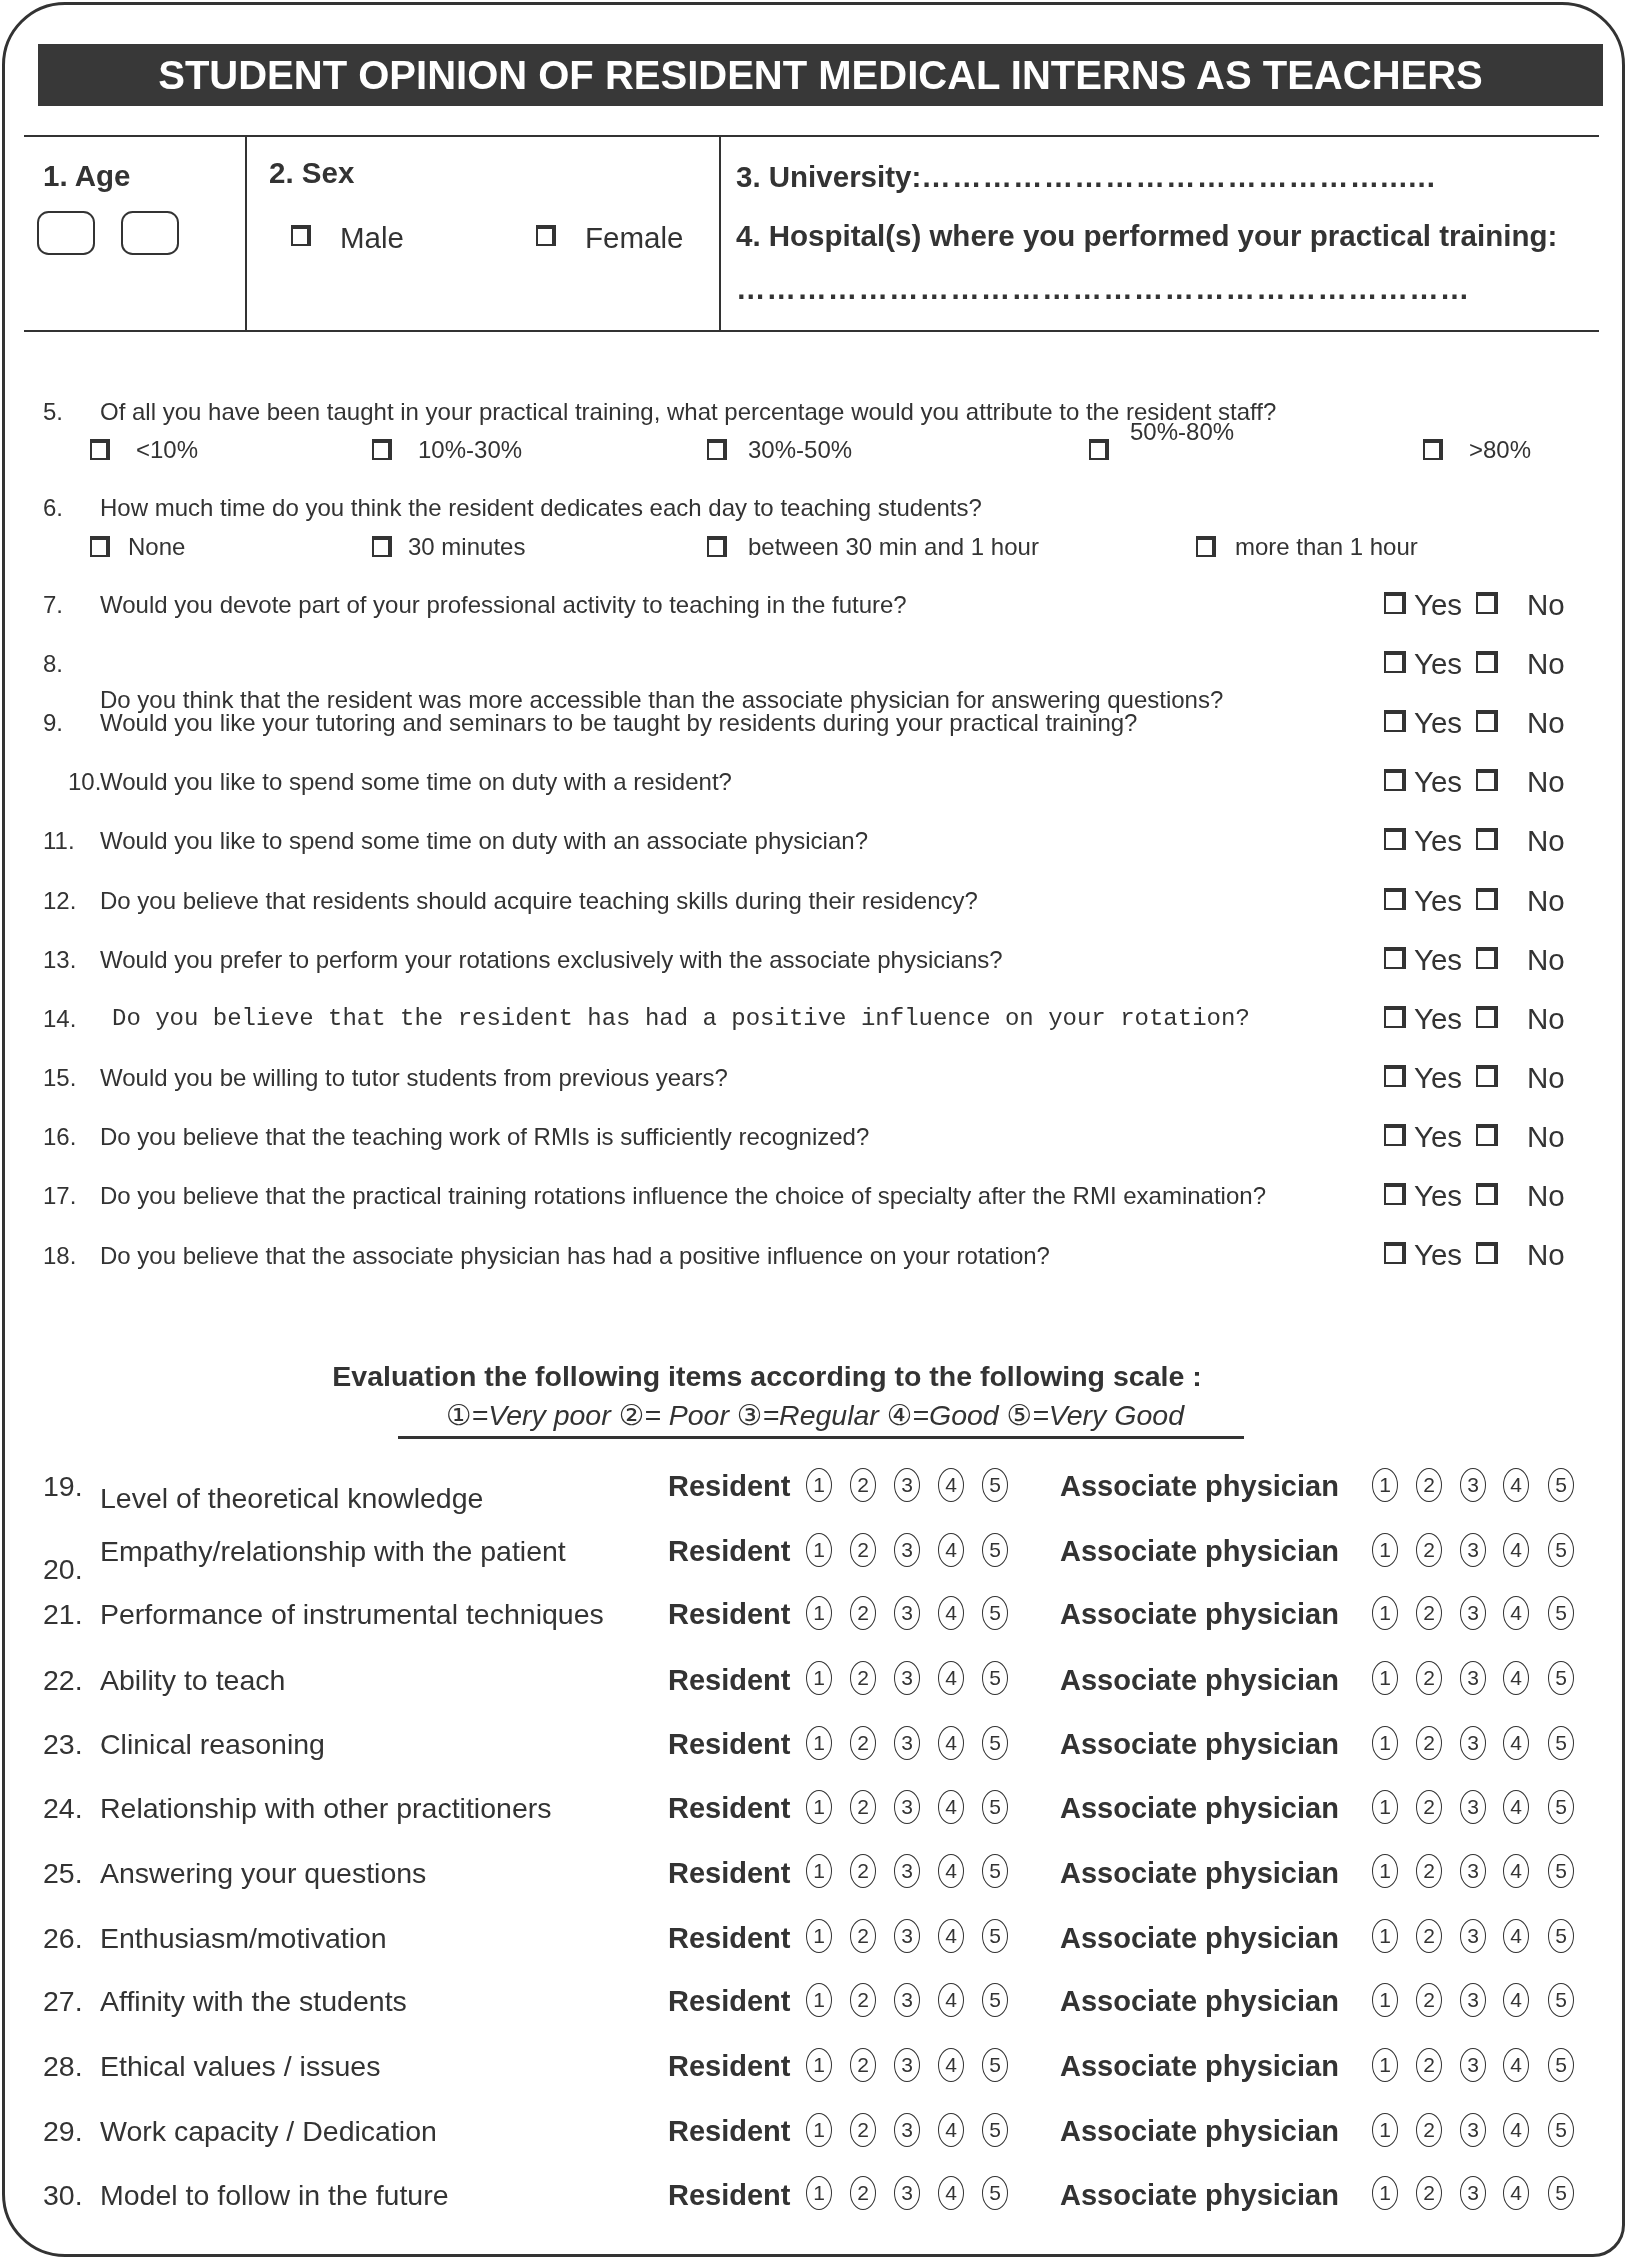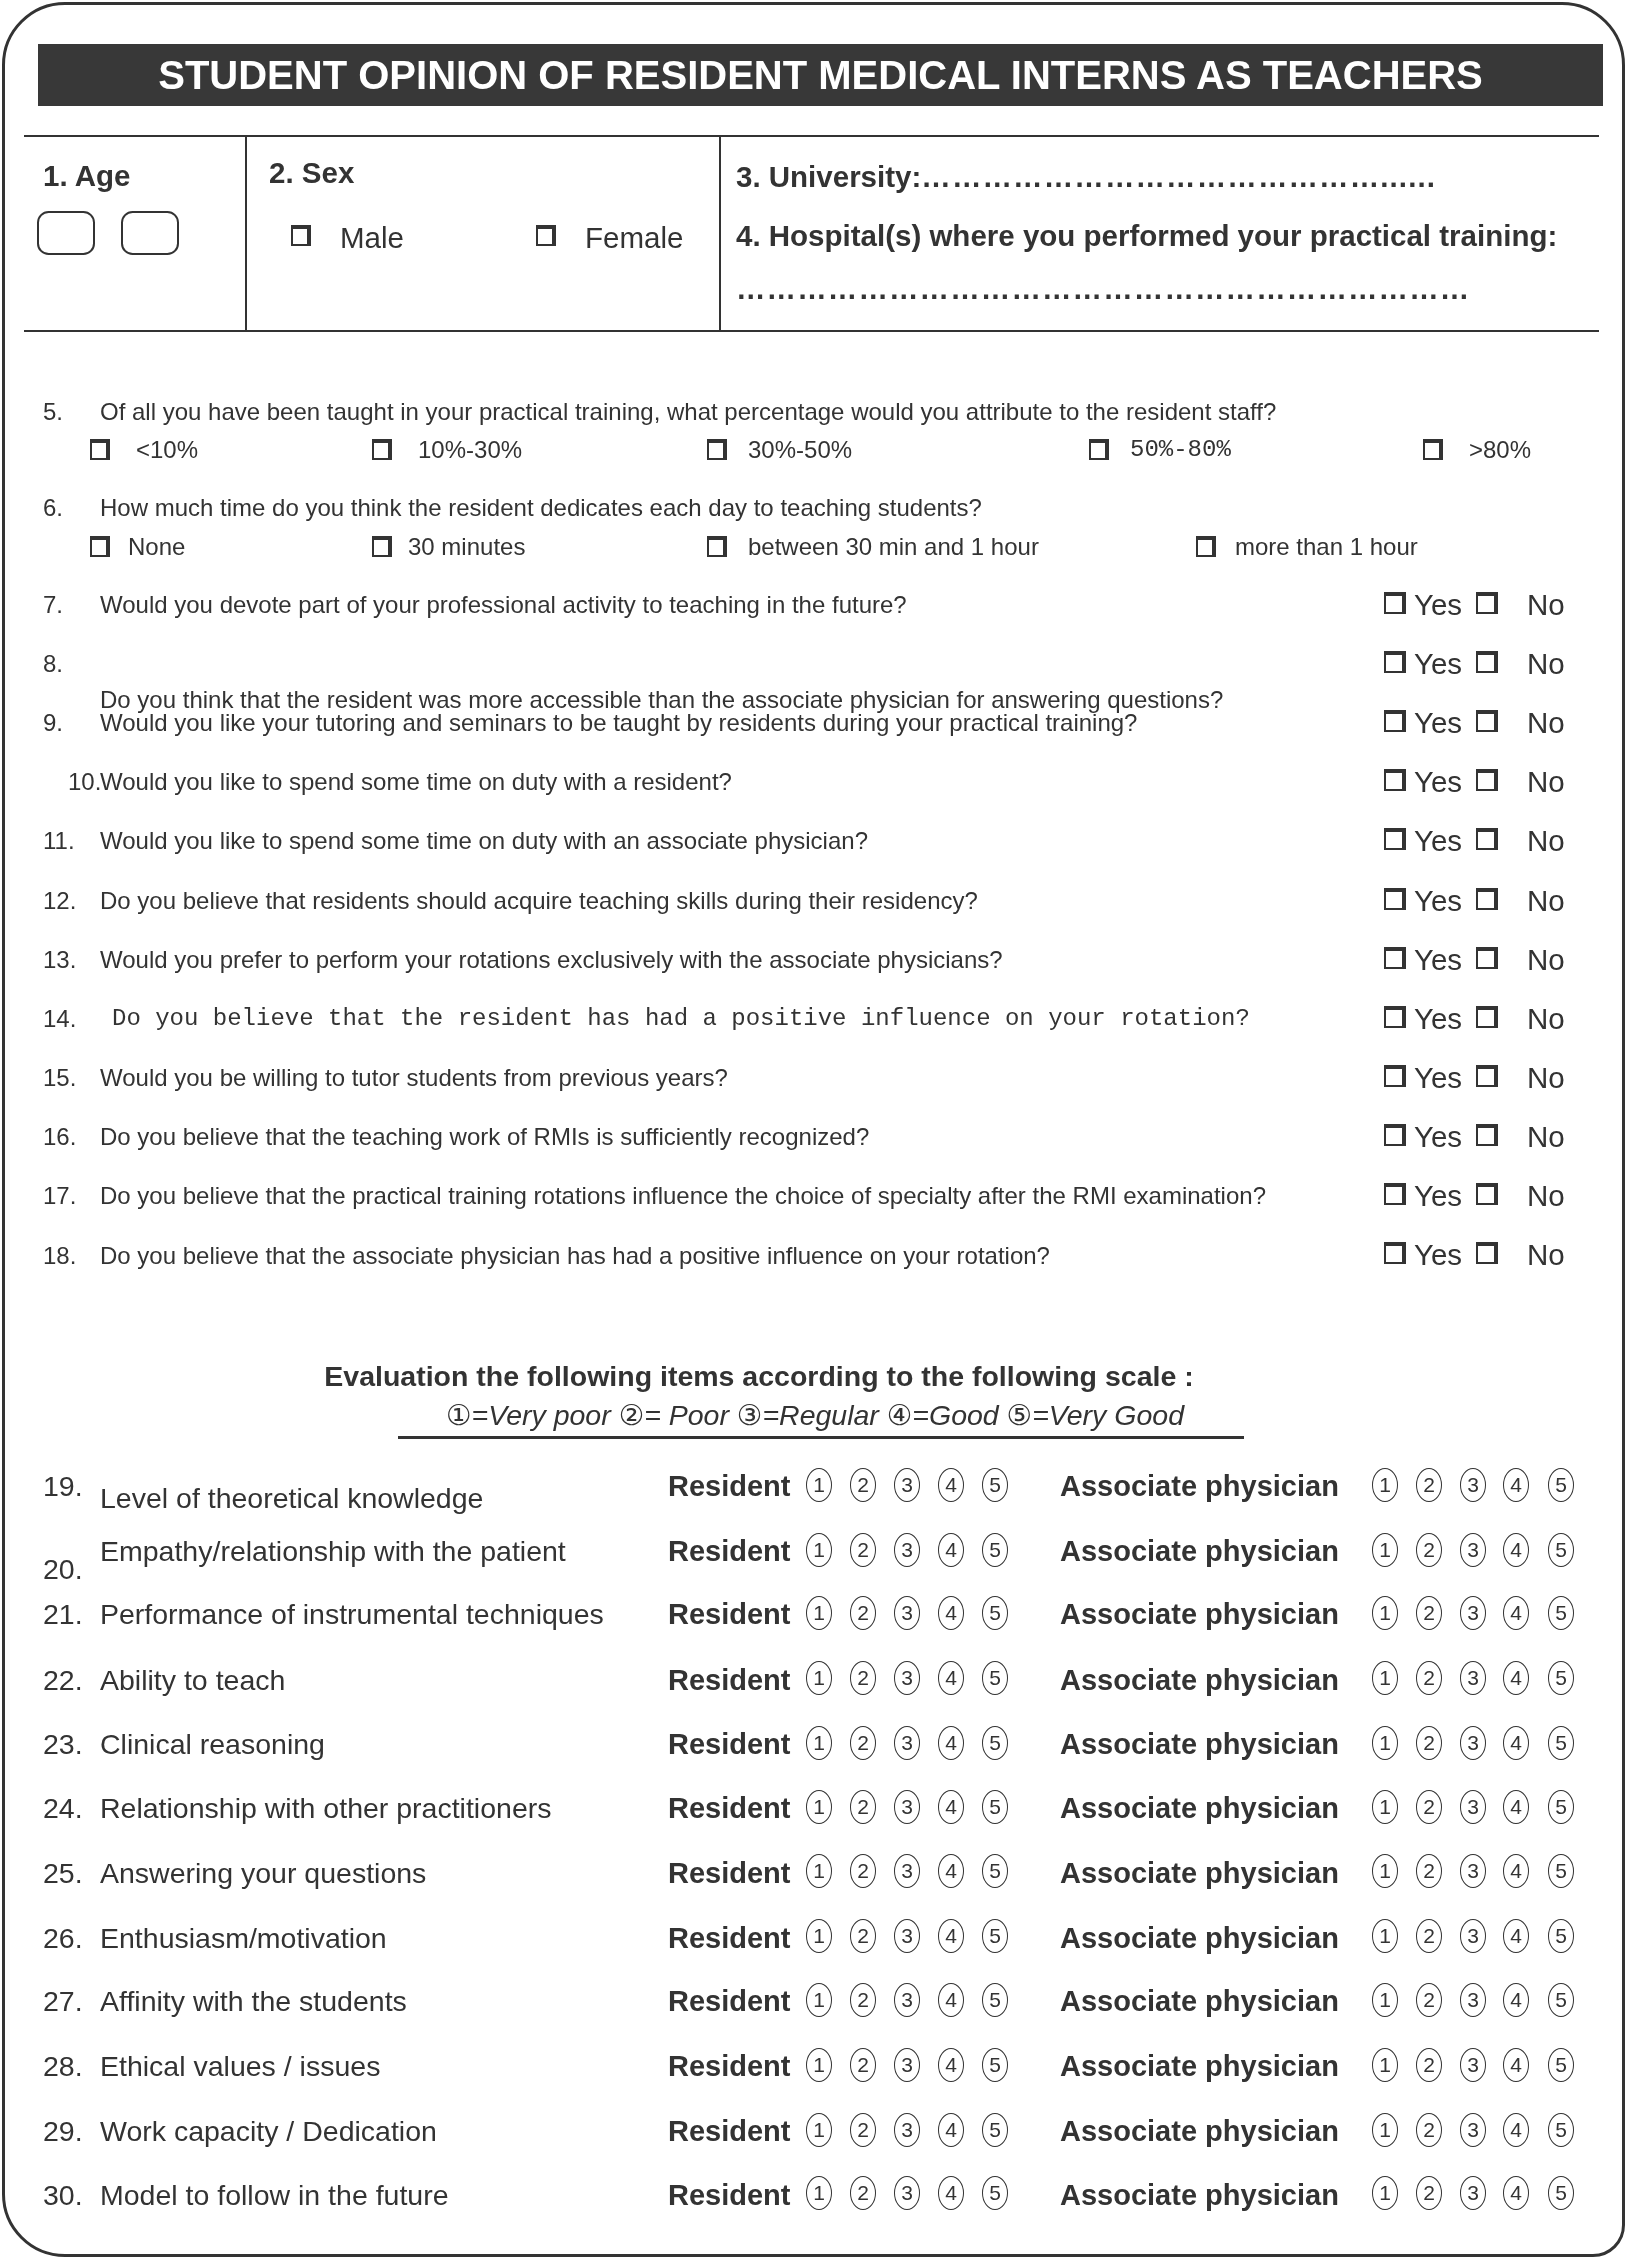--- a/index.html
+++ b/index.html
@@ -63,21 +63,21 @@
 
 <div class="abs q-num" style="left:43px; top:400px;">5.</div>
 <div class="abs q-text" style="left:100px; top:400px;">Of all you have been taught in your practical training, what percentage would you attribute to the resident staff?</div>
 <div class="cb" style="left:90px; top:439px;"></div>
 <div class="abs opt-label" style="left:136px; top:438px;">&lt;10%</div>
 <div class="cb" style="left:372px; top:439px;"></div>
 <div class="abs opt-label" style="left:418px; top:438px;">10%-30%</div>
 <div class="cb" style="left:707px; top:439px;"></div>
 <div class="abs opt-label" style="left:748px; top:438px;">30%-50%</div>
 <div class="cb" style="left:1089px; top:439px;"></div>
-<div class="abs opt-label" style="left:1130px; top:438px;font-family:Liberation Mono, monospace;">50%-80%</div>
+<div class="abs opt-label" style="left:1130px; top:420px;">50%-80%</div>
 <div class="cb" style="left:1423px; top:439px;"></div>
 <div class="abs opt-label" style="left:1469px; top:438px;">&gt;80%</div>
 
 <div class="abs q-num" style="left:43px; top:496px;">6.</div>
 <div class="abs q-text" style="left:100px; top:496px;">How much time do you think the resident dedicates each day to teaching students?</div>
 <div class="cb" style="left:90px; top:536px;"></div>
 <div class="abs opt-label" style="left:128px; top:535px;">None</div>
 <div class="cb" style="left:372px; top:536px;"></div>
 <div class="abs opt-label" style="left:408px; top:535px;">30 minutes</div>
 <div class="cb" style="left:707px; top:536px;"></div>
@@ -153,21 +153,21 @@
     <div class="cb" style="left:1476px; top:1183px; width:21.6px; height:22px;"></div>
     <div class="abs yn-label" style="left:1527px; top:1181px;">No</div>
     <div class="abs q-num" style="left:43px; top:1244px;">18.</div>
     <div class="abs q-text" style="left:100px; top:1244px;">Do you believe that the associate physician has had a positive influence on your rotation?</div>
     <div class="cb" style="left:1384px; top:1242px; width:21.6px; height:22px;"></div>
     <div class="abs yn-label" style="left:1414px; top:1240px;">Yes</div>
     <div class="cb" style="left:1476px; top:1242px; width:21.6px; height:22px;"></div>
     <div class="abs yn-label" style="left:1527px; top:1240px;">No</div>
   </div>
 
-<div class="abs eval-heading" style="left:0; width:1510px; text-align:center; top:1362px; padding-left:4px;">Evaluation the following items according to the following scale :</div>
+<div class="abs eval-heading" style="left:0; width:1510px; text-align:center; top:1362px; padding-left:12px;">Evaluation the following items according to the following scale :</div>
 <div class="abs scale-legend" style="left:0; width:1630px; text-align:center; top:1401px;">①=Very poor ②= Poor ③=Regular ④=Good ⑤=Very Good</div>
 <div class="hrule" style="left:398px; top:1436px; width:846px; height:2.6px;"></div>
 
 <div id="rating-container">
     <div class="abs r-num" style="left:43px; top:1472px;">19.</div>
     <div class="abs r-text" style="left:100px; top:1484px;">Level of theoretical knowledge</div>
     <div class="abs r-role" style="left:668px; top:1472px;">Resident</div>
     <div class="circ" style="left:806px; top:1468px;">1</div>
     <div class="circ" style="left:850px; top:1468px;">2</div>
     <div class="circ" style="left:894px; top:1468px;">3</div>

